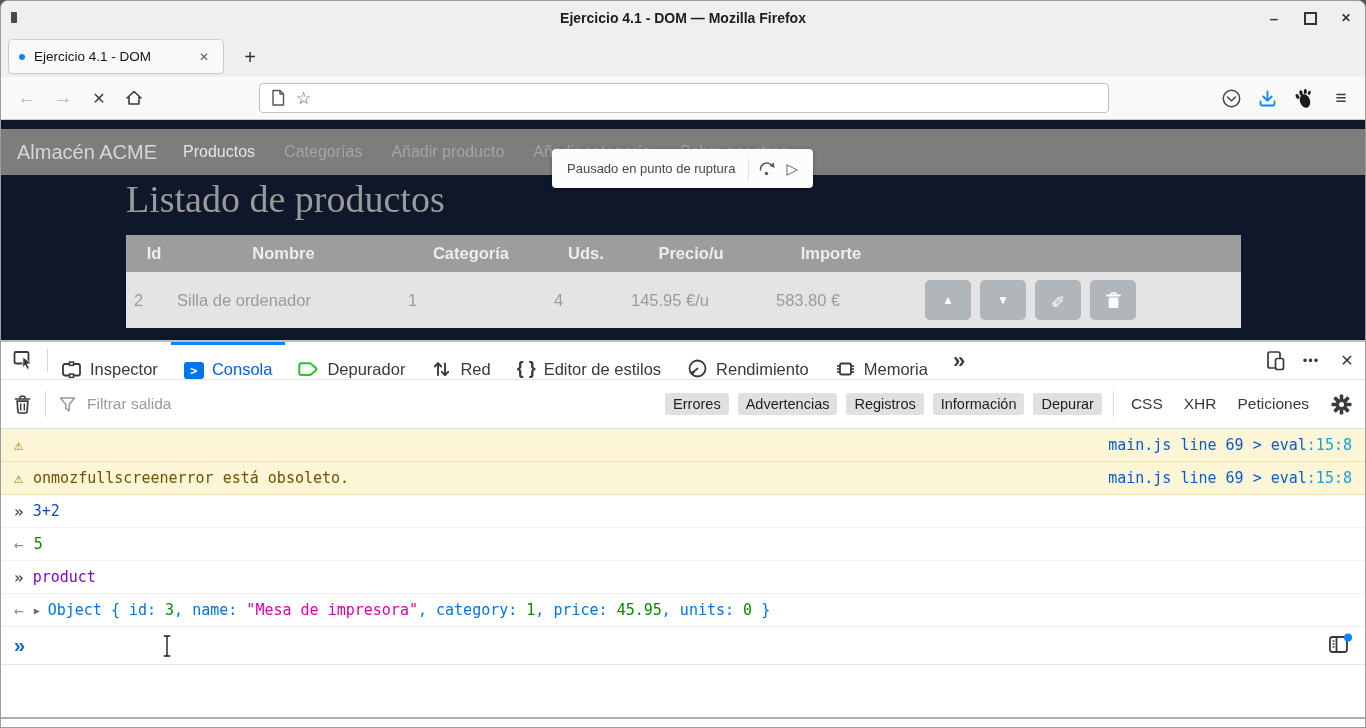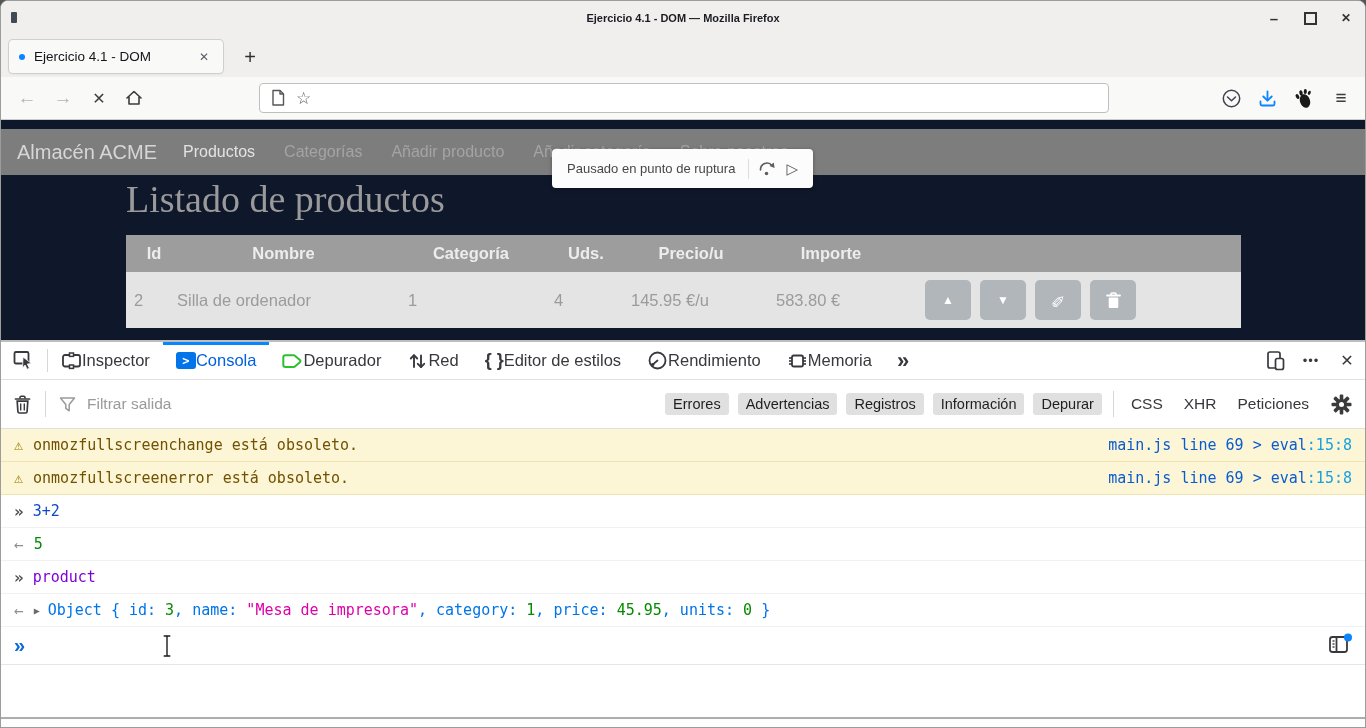--- a/index.html
+++ b/index.html
@@ -4,21 +4,21 @@
 <style>
   html,body{margin:0;padding:0;background:#555;}
   .window{position:relative;width:1366px;height:728px;background:#fff;overflow:hidden;
     font-family:"Liberation Sans",sans-serif;border:1px solid #9c9c9c;box-sizing:border-box;
     border-radius:8px 8px 0 0;}
   svg{display:block}
 
   
   .titlebar{position:absolute;left:0;top:0;right:0;height:34px;background:#f0efee;
     display:flex;align-items:center;justify-content:center;}
-  .titlebar .wtitle{font-size:11px;font-weight:bold;color:#1c1b22;}
+  .titlebar .wtitle{font-size:14px;font-weight:bold;color:#1c1b22;}
   .tl-mark{position:absolute;left:10px;top:11px;width:6px;height:11px;background:#3f4a52;border-radius:1px;}
   .winctl{position:absolute;top:0;height:34px;display:flex;align-items:center;justify-content:center;width:26px;color:#333;}
   .winctl.min{right:78px;font-weight:bold;font-size:15px;}
   .winctl.max{right:42px;}
   .winctl.max .sq{width:9px;height:9px;border:2px solid #333;}
   .winctl.close{right:6px;font-size:12px;font-weight:bold;}
 
   
   .tabstrip{position:absolute;left:0;top:34px;right:0;height:42px;background:#f0efee;}
   .tab{position:absolute;left:8px;top:5px;width:214px;height:33px;background:#f9f9f8;border-radius:4px;
@@ -70,21 +70,21 @@
   .paused-text{font-size:13px;color:#474747;flex:1;}
   .pp-sep{width:1px;height:20px;background:#ddd;margin:0 9px;}
   .pp-play{font-size:15px;color:#555;margin-left:9px;}
 
   
   .devtools{position:absolute;left:0;top:339px;right:0;bottom:0;background:#fff;border-top:2px solid #bdbdbd;
     box-sizing:border-box;color:#38383d;}
   .dt-tabs{height:38px;border-bottom:1px solid #e0e0e0;display:flex;align-items:stretch;box-sizing:border-box;}
   .dt-pick{width:46px;display:flex;align-items:center;justify-content:center;}
   .vsep{width:1px;background:#d7d7db;margin:7px 0;}
-  .dt-tab{position:relative;display:flex;align-items:center;gap:0;padding:0 13px;font-size:16.5px;color:#38383d;}
+  .dt-tab{position:relative;display:flex;align-items:flex-end;gap:8px;padding:0 13px;font-size:16.5px;color:#38383d;}
   .dt-tab.active{color:#0060df;}
   .dt-tab.active::before{content:"";position:absolute;left:0;right:0;top:0;height:3px;background:#0a84ff;}
   .console-sq{width:20px;height:17px;background:#0074e8;border-radius:3px;color:#fff;display:flex;align-items:center;
     justify-content:center;font-size:12px;font-weight:bold;font-family:"DejaVu Sans Mono",monospace;}
   .dt-more{font-size:22px;font-weight:bold;color:#38383d;padding:0 12px;display:flex;align-items:center;}
   .dt-right{margin-left:auto;display:flex;align-items:center;}
   .dt-rbtn{width:36px;display:flex;align-items:center;justify-content:center;height:100%;}
   .dt-dots{font-size:13px;letter-spacing:1px;color:#38383d;}
   .dt-close{font-size:16px;color:#38383d;}
 
@@ -368,21 +368,20 @@
             <rect x="9.7" y="1.5" width="3.6" height="20" rx="1" transform="rotate(135 11.5 11.5)"></rect>
             <circle cx="11.5" cy="11.5" r="5.6"></circle>
           </g>
           <circle cx="11.5" cy="11.5" r="2.5" fill="#fff"></circle>
         </svg>
       </div>
     </div>
 
     <div class="warnrow mono">
       <span class="warn-icon">⚠</span>
-      <span>onmozfullscreenchange está obsoleto.</span>
       <span class="warn-src"><span class="src-file">main.js line 69 &gt; eval</span><span class="src-line">:15:8</span></span>
     </div>
     <div class="warnrow mono">
       <span class="warn-icon">⚠</span>
       <span>onmozfullscreenerror está obsoleto.</span>
       <span class="warn-src"><span class="src-file">main.js line 69 &gt; eval</span><span class="src-line">:15:8</span></span>
     </div>
 
     <div class="crow mono">
       <span class="prompt-in">»</span>

